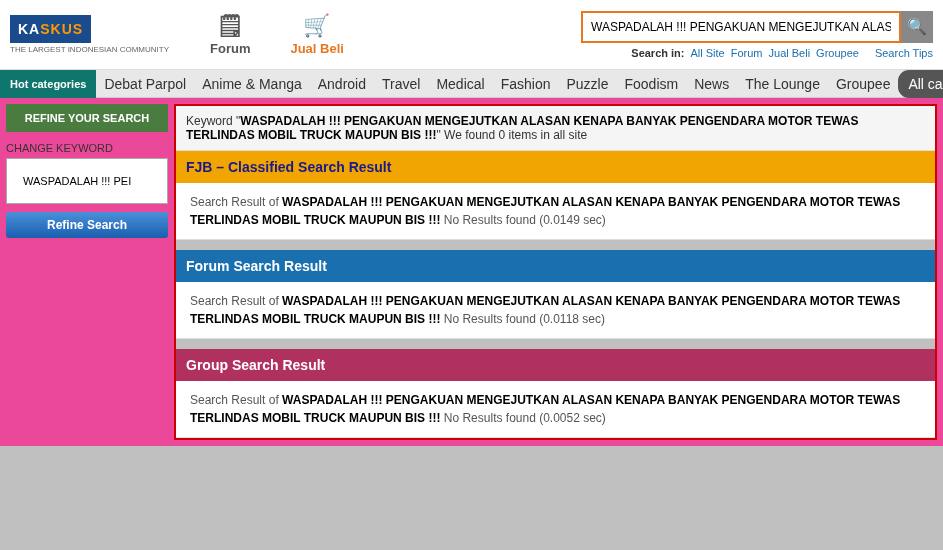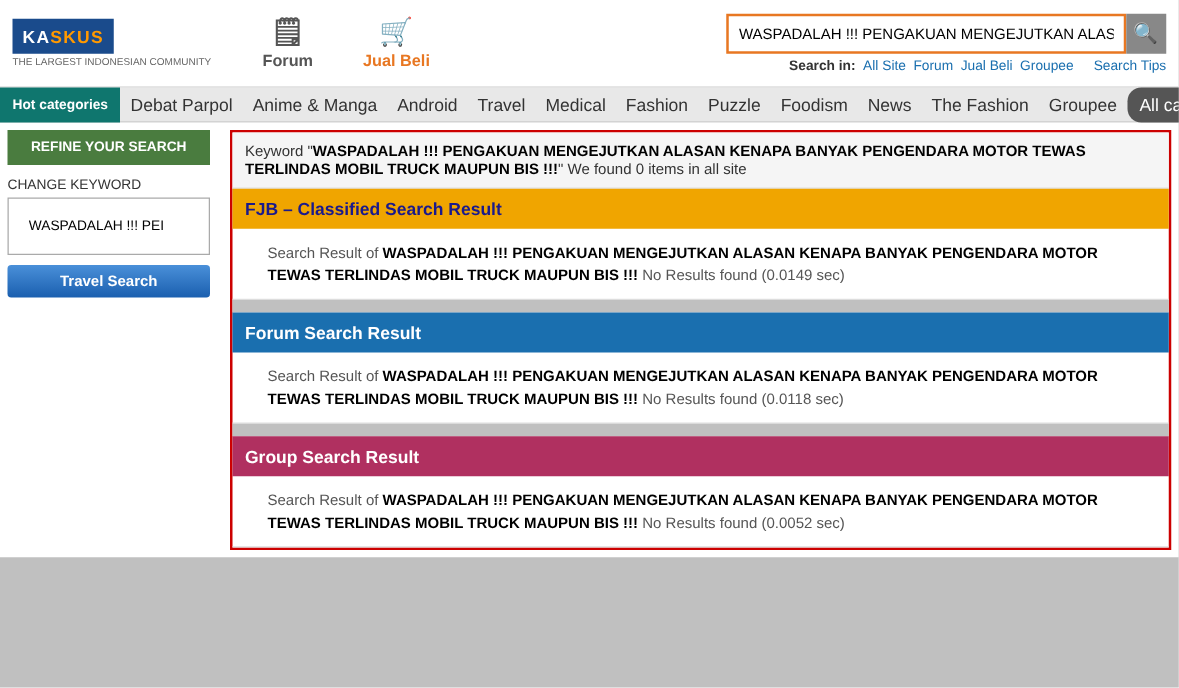--- a/index.html
+++ b/index.html
@@ -28,39 +28,39 @@
     .search-tips { color: #1a6faf; font-size: 11px; text-decoration: none; margin-left: 10px; }
 
     
     .cat-nav { background: #e8e8e8; display: flex; align-items: center; height: 28px; border-bottom: 1px solid #ccc; }
     .hot-cat-btn { background: #0f766e; color: #fff; font-size: 11px; font-weight: bold; padding: 0 10px; height: 28px; display: flex; align-items: center; cursor: pointer; white-space: nowrap; }
     .cat-items { display: flex; align-items: center; }
     .cat-item { padding: 0 8px; height: 28px; display: flex; align-items: center; font-size: 14px; color: #333; cursor: pointer; white-space: nowrap; }
     .cat-item.all-cat { background: #555; color: #fff; padding: 0 10px; border-radius: 11px; }
 
     
-    .main { display: flex; background: #ffffff; padding: 6px; gap: 16px; }
+    .main { display: flex; background: #ec4899; padding: 6px; gap: 6px; }
 
     
     .sidebar { width: 162px; flex-shrink: 0; }
     .refine-btn { background: #4a7c3f; color: #fff; font-size: 11px; font-weight: bold; text-align: center; padding: 8px 6px; cursor: pointer; text-transform: uppercase; }
     .change-keyword { margin-top: 10px; }
     .change-keyword label { font-size: 11px; color: #333; display: block; margin-bottom: 4px; text-transform: uppercase; }
     .keyword-input { width: 100%; border: 1px solid #aaa; padding: 16px; font-size: 11px; background: #fff; }
     .refine-search-btn { background: linear-gradient(to bottom, #4a90d9, #1a5faf); color: #fff; border: none; width: 100%; padding: 6px; margin-top: 8px; font-size: 12px; font-weight: bold; cursor: pointer; border-radius: 3px; }
 
     
     .content { flex: 1; border: 2px solid #c00; background: #fff; }
     .keyword-bar { background: #f5f5f5; padding: 8px 10px; border-bottom: 1px solid #ddd; font-size: 12px; color: #333; }
     .keyword-bar strong { color: #000; }
 
     
     .fjb-header { background: #f0a500; padding: 8px 10px; }
     .fjb-header span { font-size: 14px; font-weight: bold; color: #1a1a8c; }
-    .section-body { padding: 10px 28px; border-bottom: 1px solid #ddd; }
+    .section-body { padding: 10px 14px; border-bottom: 1px solid #ddd; }
     .section-body p { font-size: 12px; color: #555; line-height: 1.5; }
     .section-body p strong { color: #000; }
 
     
     .forum-header { background: #1a6faf; padding: 8px 10px; }
     .forum-header span { font-size: 14px; font-weight: bold; color: #fff; }
 
     
     .group-header { background: #b03060; padding: 8px 10px; }
     .group-header span { font-size: 14px; font-weight: bold; color: #fff; }
@@ -112,34 +112,34 @@
   <div class="cat-items">
     <span class="cat-item">Debat Parpol</span>
     <span class="cat-item">Anime &amp; Manga</span>
     <span class="cat-item">Android</span>
     <span class="cat-item">Travel</span>
     <span class="cat-item">Medical</span>
     <span class="cat-item">Fashion</span>
     <span class="cat-item">Puzzle</span>
     <span class="cat-item">Foodism</span>
     <span class="cat-item">News</span>
-    <span class="cat-item">The Fashion</span>
+    <span class="cat-item">The Lounge</span>
     <span class="cat-item">Groupee</span>
     <span class="cat-item all-cat">All categories ▾</span>
   </div>
 </div>
 
 <div class="main">
 
   <div class="sidebar">
     <div class="refine-btn">REFINE YOUR SEARCH</div>
     <div class="change-keyword">
       <label>CHANGE KEYWORD</label>
       <input class="keyword-input" type="text" value="WASPADALAH !!! PEI" style="">
-      <button class="refine-search-btn">Travel Search</button>
+      <button class="refine-search-btn">Refine Search</button>
     </div>
   </div>
 
   <div class="content">
 
     <div class="keyword-bar">
       <span>Keyword "</span><strong>WASPADALAH !!! PENGAKUAN MENGEJUTKAN ALASAN KENAPA BANYAK PENGENDARA MOTOR TEWAS TERLINDAS MOBIL TRUCK MAUPUN BIS !!!</strong><span>" We found 0 items in all site</span>
     </div>
 
     <div class="fjb-header">

